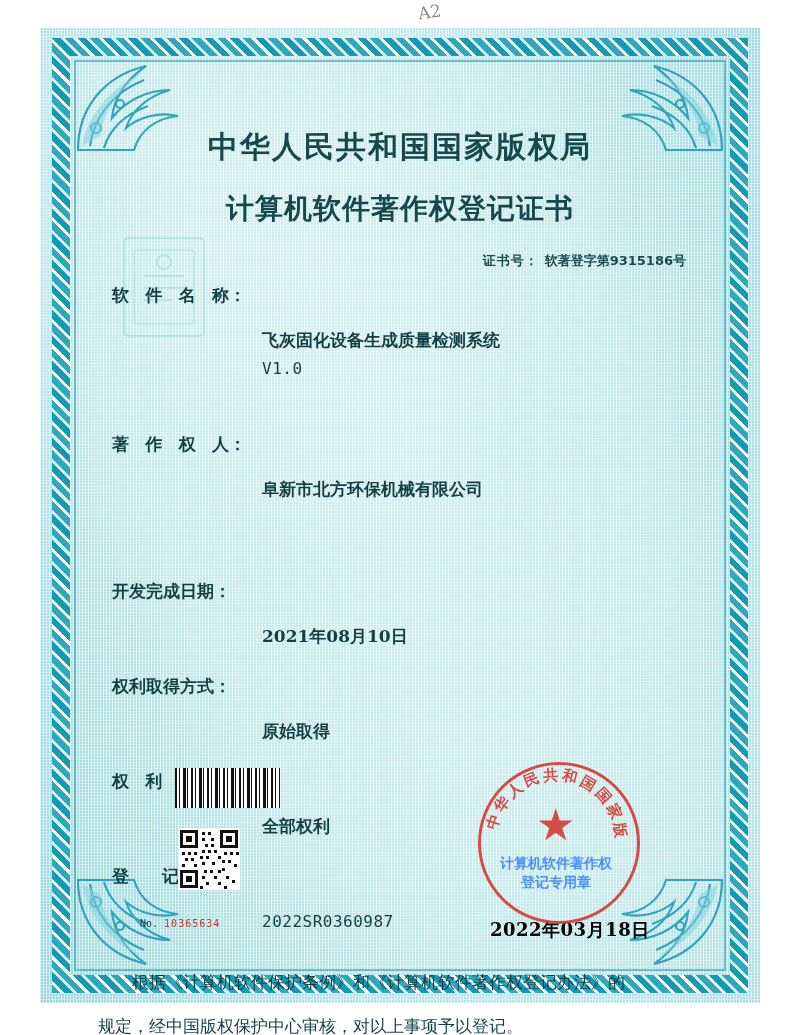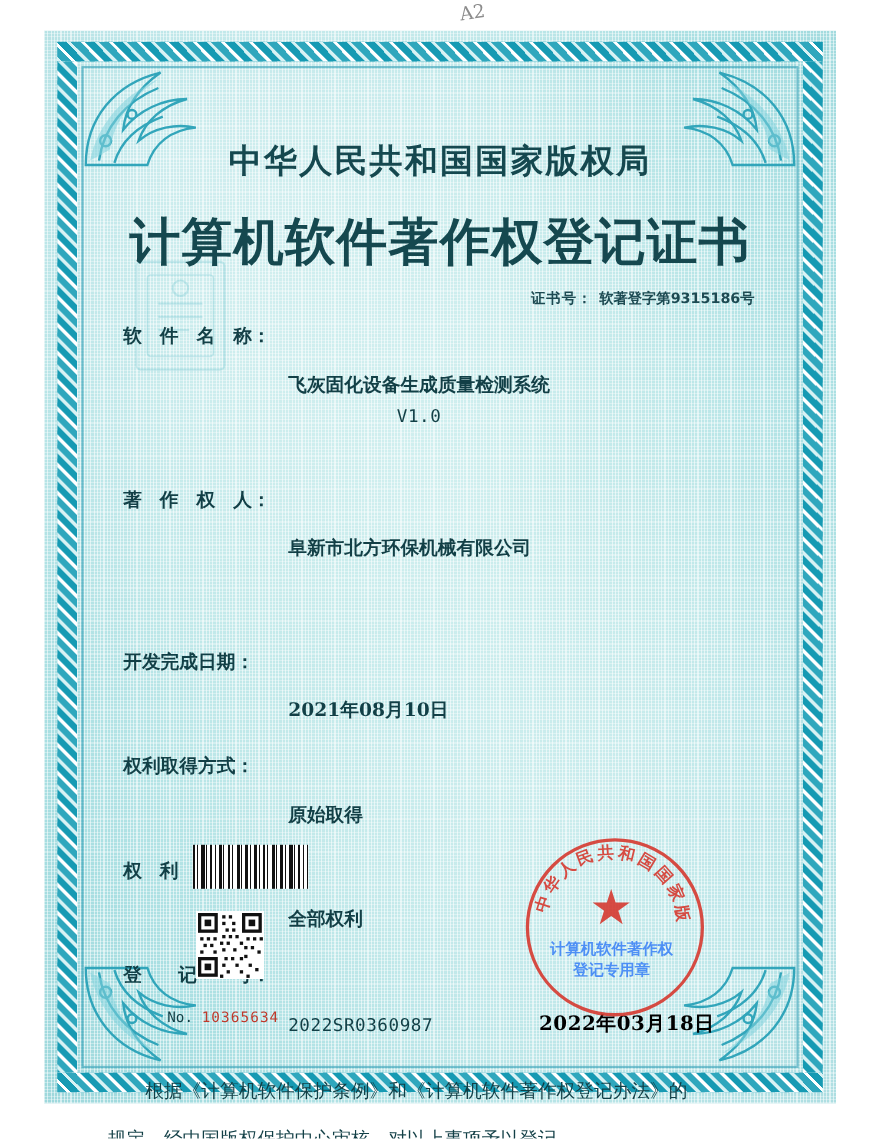--- a/index.html
+++ b/index.html
@@ -111,22 +111,22 @@
     font-weight: bold;
     color: #15484f;
     letter-spacing: 2px;
   }
   .title-main {
     margin-top: 58px;
     font-size: 30px;
     line-height: 38px;
   }
   .title-sub {
-    margin-top: 32px;
-    font-size: 46px;
+    margin-top: 22px;
+    font-size: 28px;
     line-height: 42px;
     letter-spacing: 1px;
   }
 
   .cert-no {
     margin-top: 22px;
     text-align: right;
     padding-right: 22px;
     font-size: 13px;
     color: #1d4a52;
@@ -168,21 +168,20 @@
     line-height: 25px;
     margin-top: 44px;
   }
   .field-value .v2 {
     display: block;
     font-family: "DejaVu Sans Mono", "Liberation Mono", monospace;
     font-size: 16px;
     font-weight: normal;
     letter-spacing: 0.5px;
     margin-top: 3px;
-    text-align: center;
   }
   .field-value.mono {
     font-family: "DejaVu Sans Mono", "Liberation Mono", monospace;
     font-size: 16px;
     font-weight: normal;
     letter-spacing: 0.5px;
   }
   .gap-lg { height: 26px; }
 
   .statement {
@@ -212,24 +211,24 @@
   .qr {
     position: absolute;
     left: 178px;
     top: 828px;
     width: 62px;
     height: 62px;
   }
 
   .serial {
     position: absolute;
-    left: 152px;
+    left: 140px;
     top: 918px;
     font-family: "DejaVu Sans Mono", "Liberation Mono", monospace;
-    font-size: 13px;
+    font-size: 10px;
     color: #123f46;
   }
   .serial .num { color: #c0392b; letter-spacing: 1px; }
 
   .issue-date {
     position: absolute;
     left: 490px;
     top: 918px;
     font-family: "DejaVu Serif", "Liberation Serif", serif;
     font-size: 18px;

